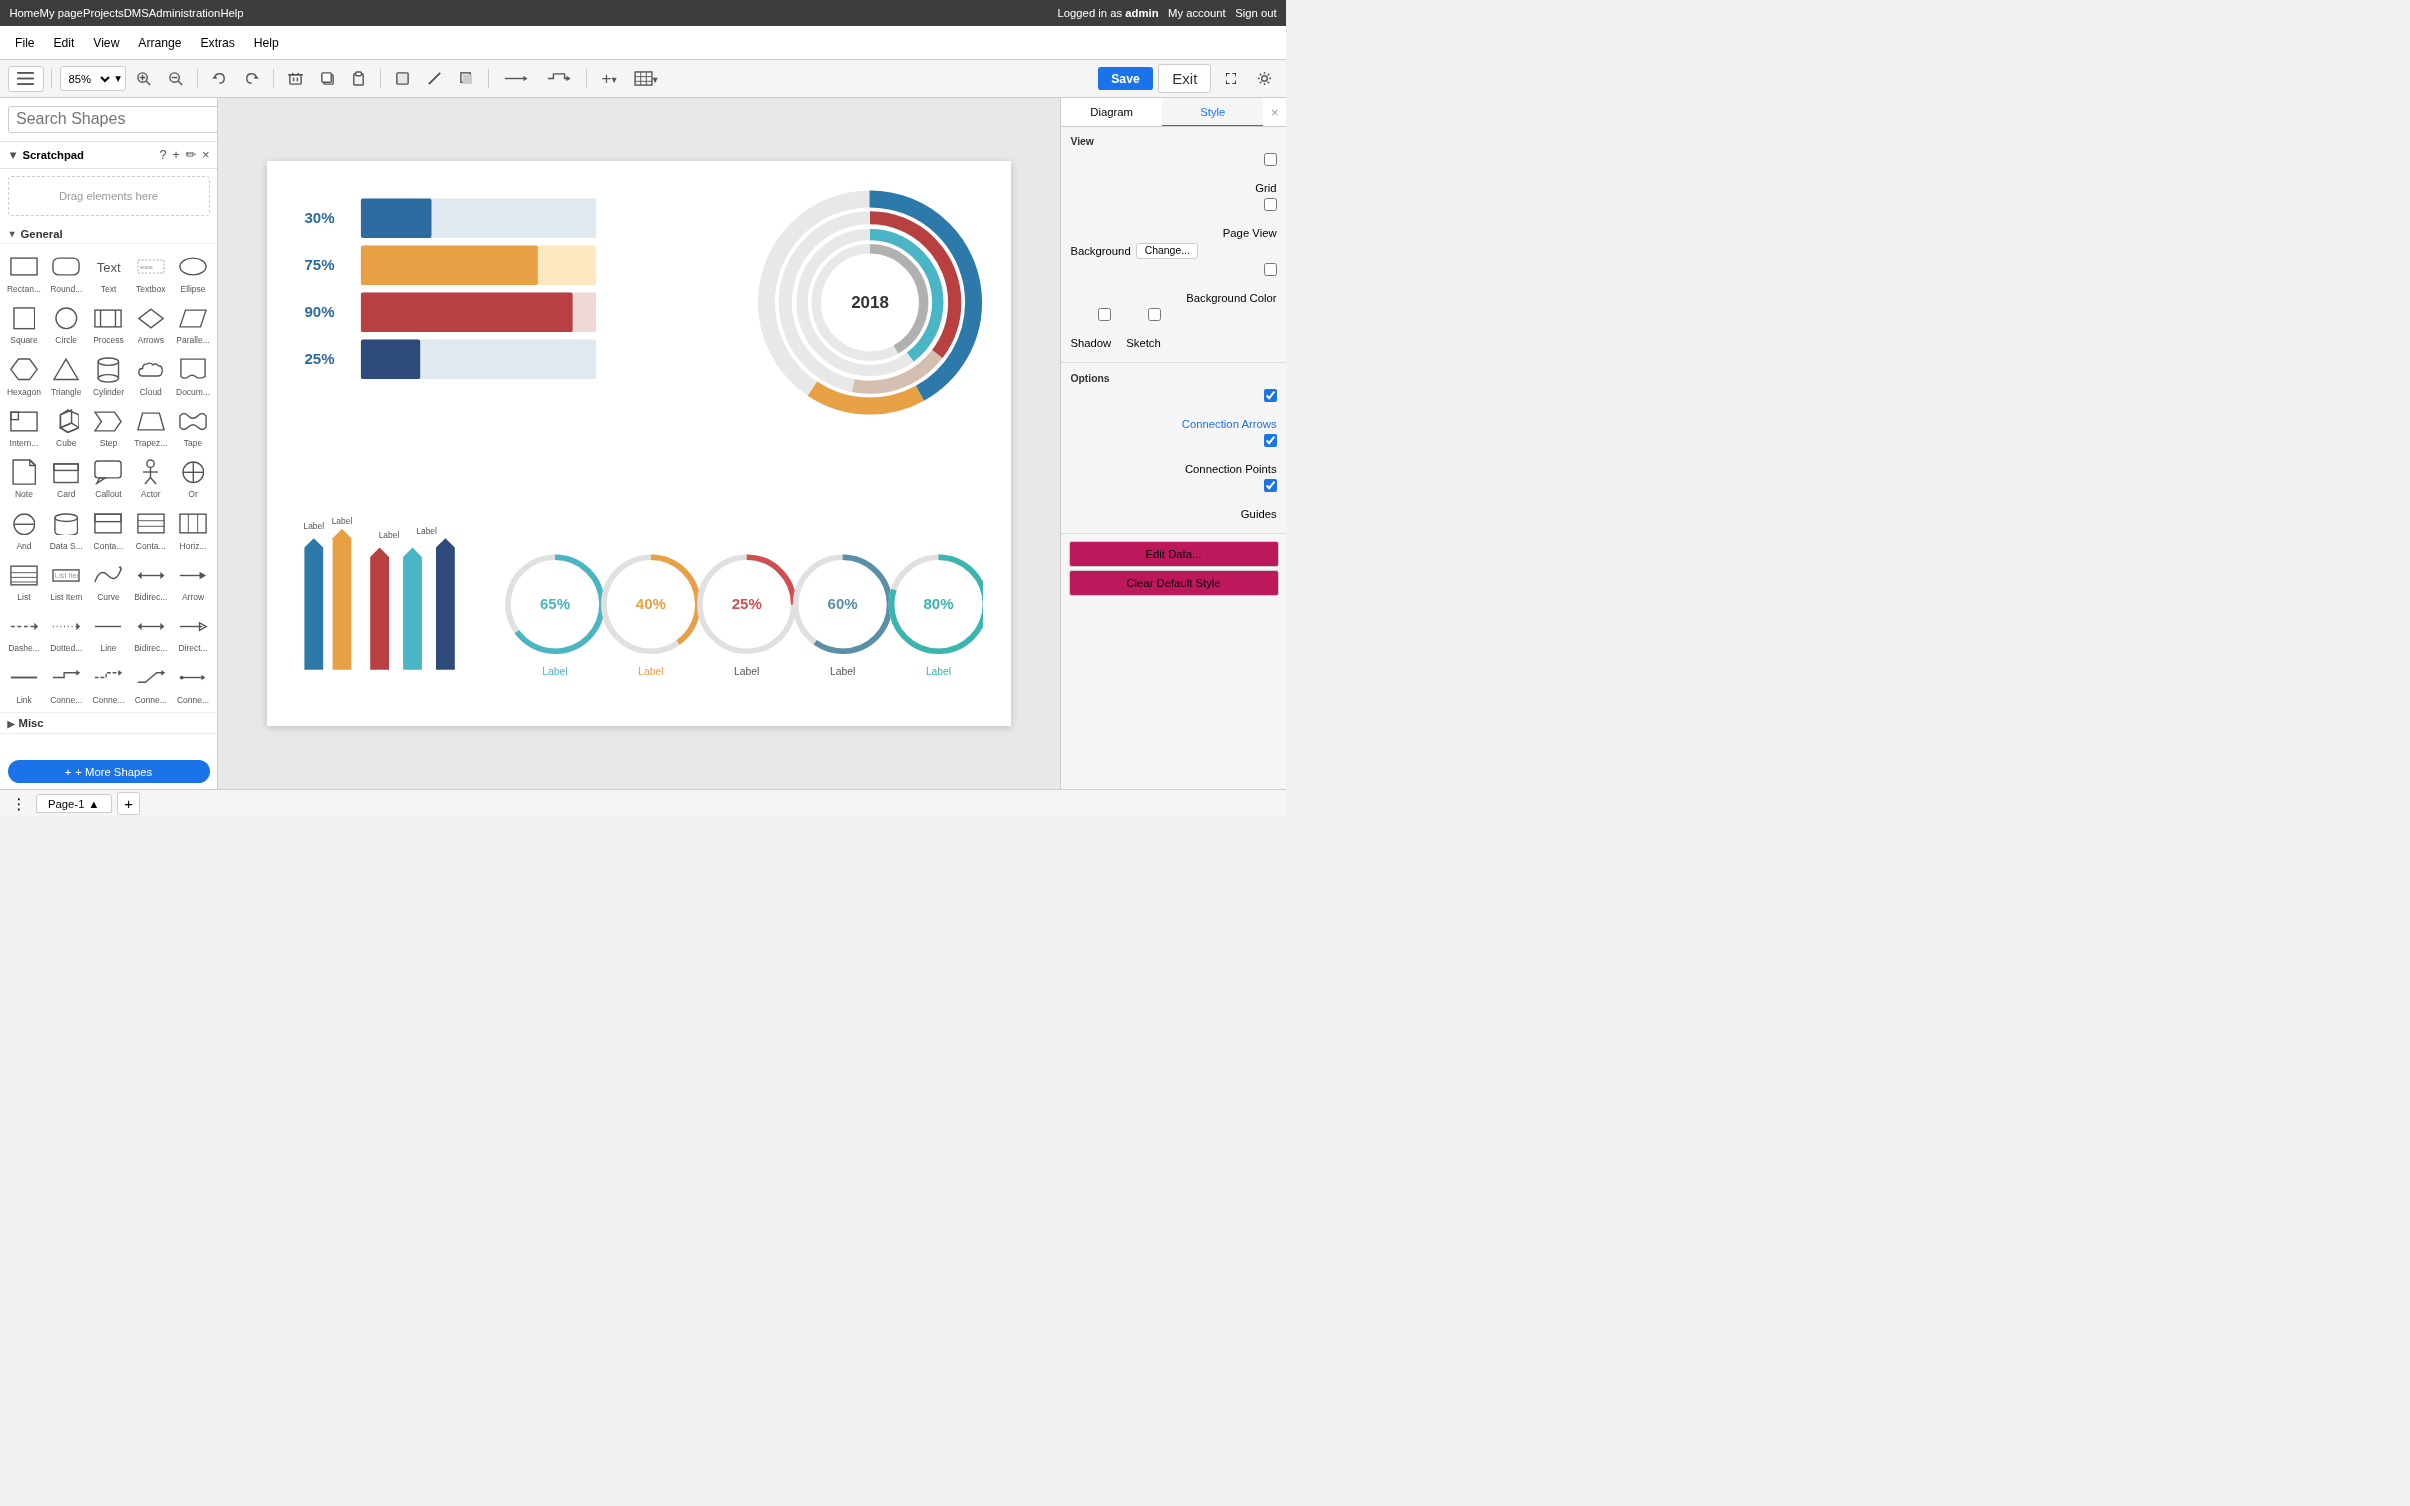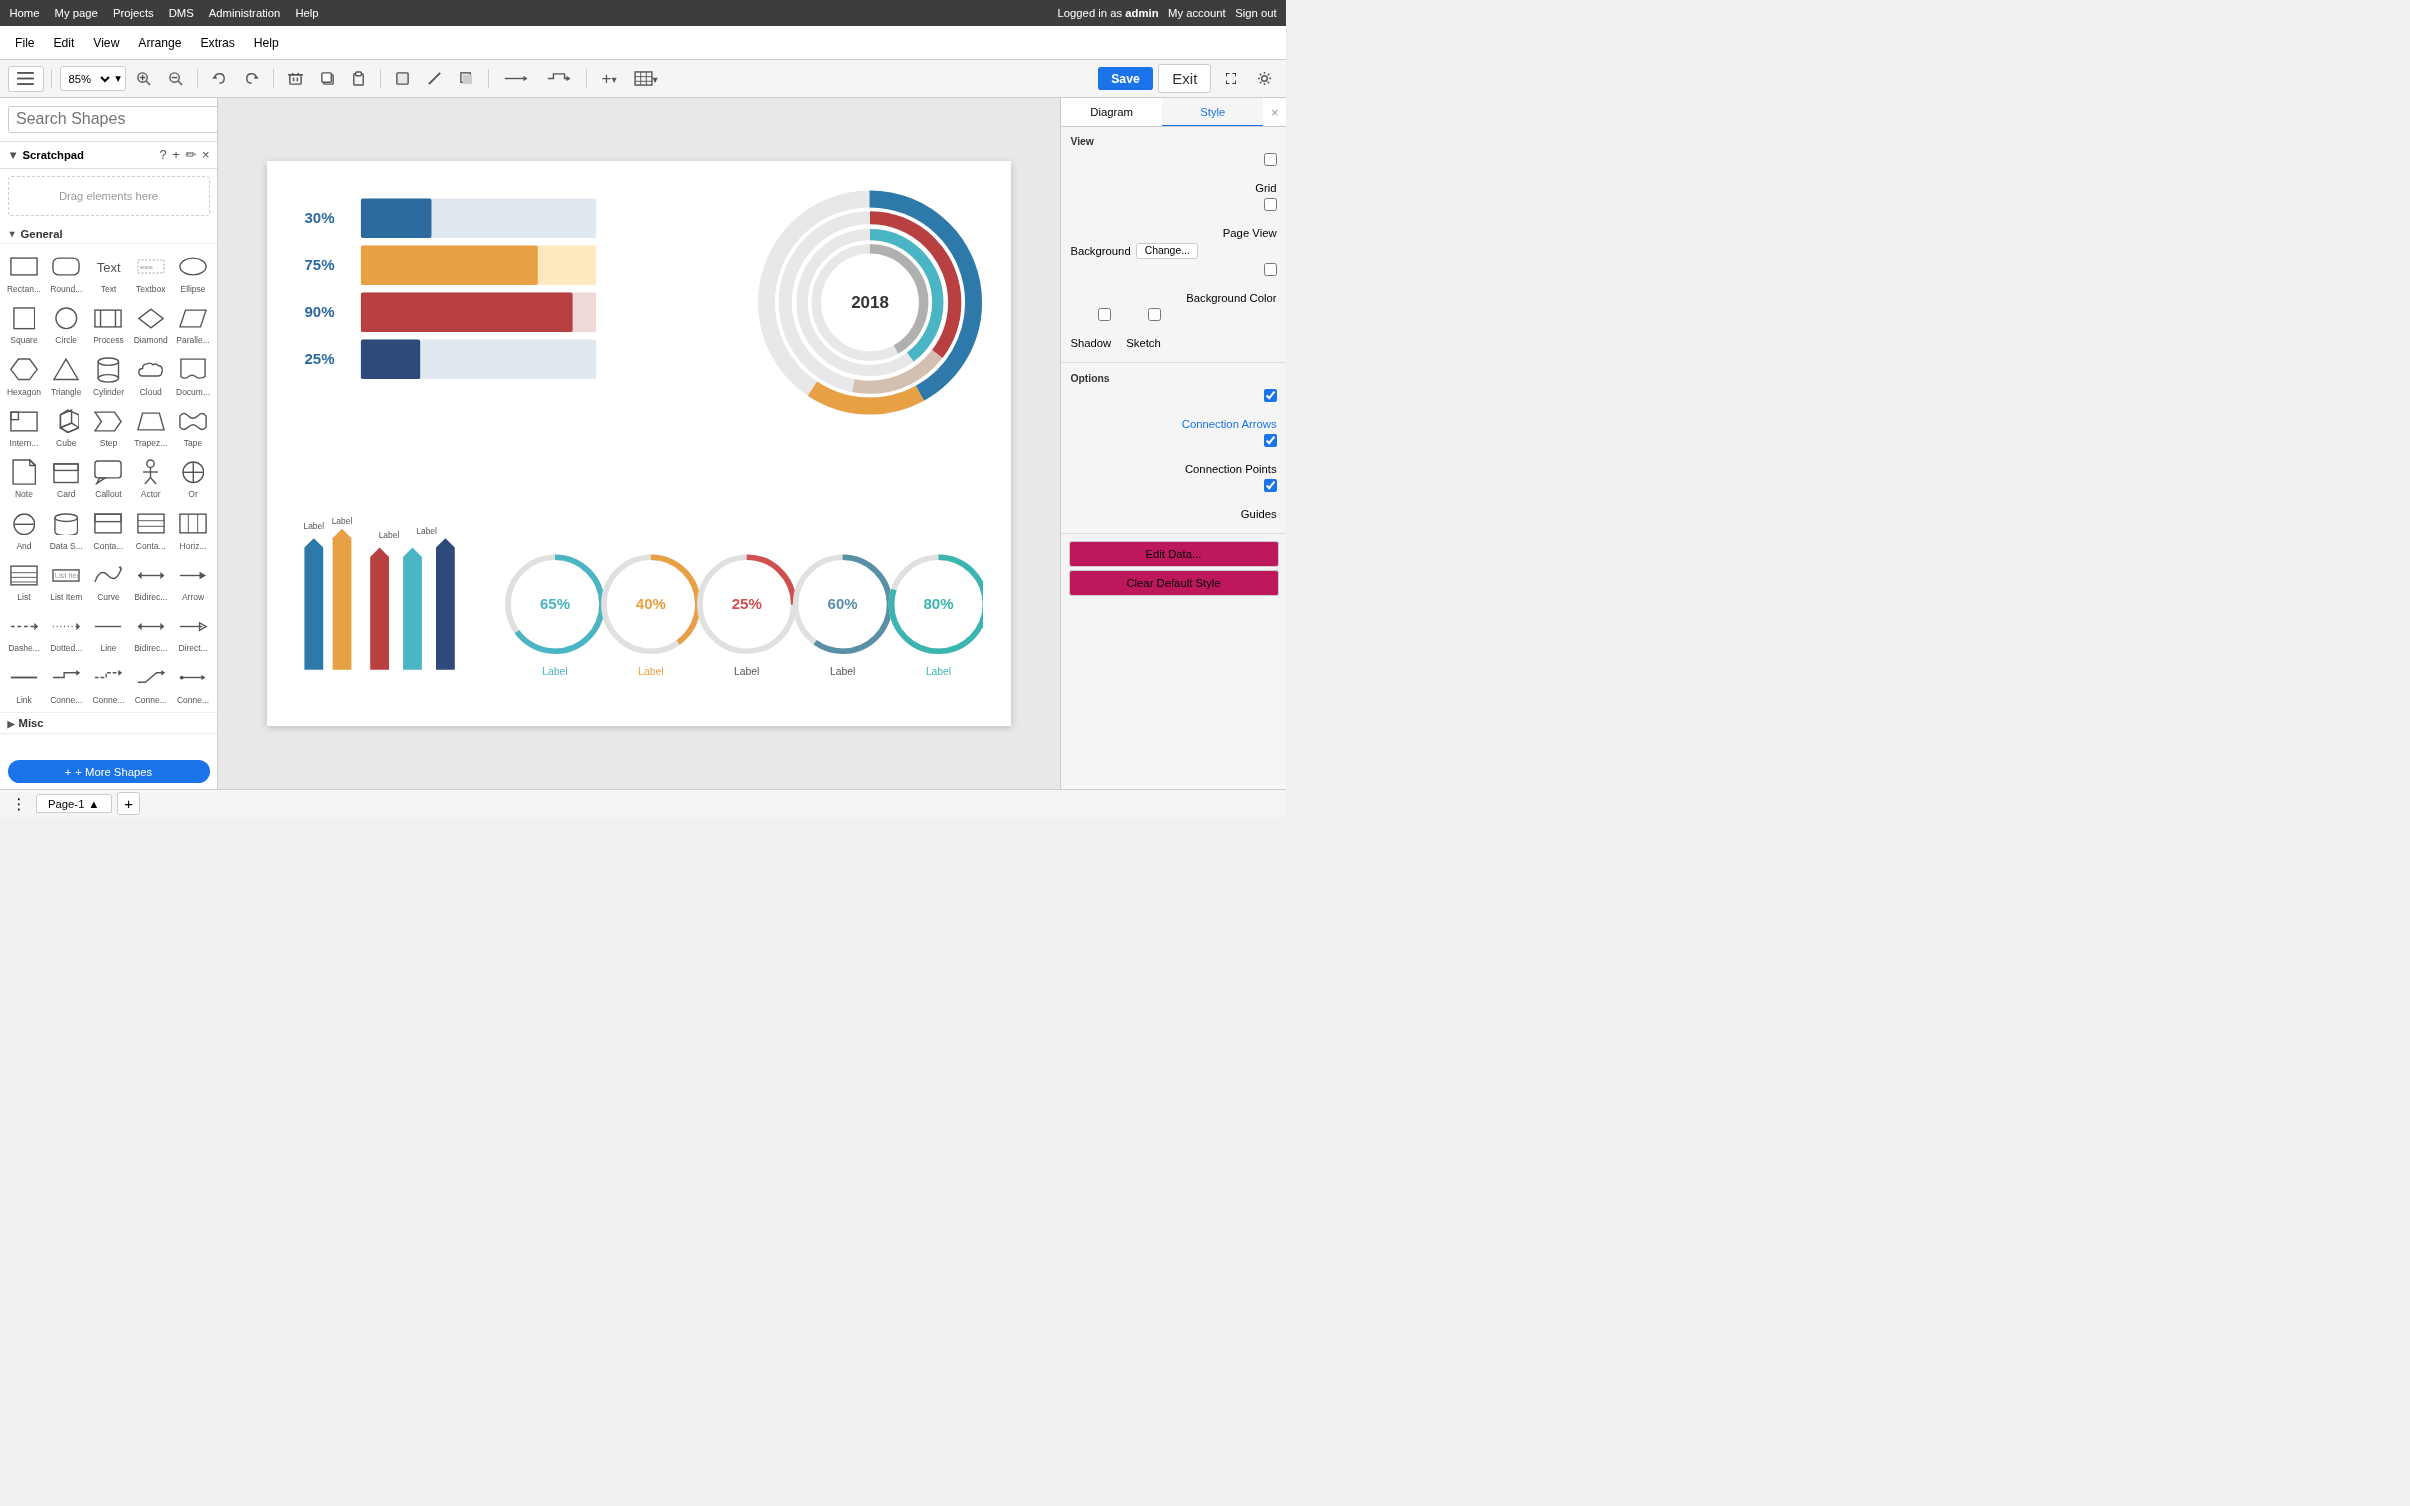--- a/index.html
+++ b/index.html
@@ -1,20 +1,20 @@
 <!DOCTYPE html>
 <html style="font-size:15px"><head>
   <meta charset="utf-8">
   <style>
     * { box-sizing: border-box; margin: 0; padding: 0; }
     body { font-family: Arial, sans-serif; font-size: 12.2px; background: #f0f0f0; overflow: hidden; width: 1286px; height: 817px; }
 
     
     .top-nav { background: #3d3d3d; color: #fff; display: flex; align-items: center; justify-content: space-between; padding: 0 9.4px; height: 26px; font-size: 11.3px; }
-    .top-nav-left { display: flex; gap: 15px; }
+    .top-nav-left { display: flex; }
     .top-nav-left a { color: #fff; text-decoration: none; }
     .top-nav-right { display: flex; gap: 9.4px; font-size: 11.3px; }
 
     
     .menu-bar { background: #fff; border-bottom: 0.9px solid #ccc; display: flex; align-items: center; padding: 0 7.5px; height: 34px; gap: 3.8px; }
     .menu-item { padding: 3.8px 7.5px; cursor: pointer; border-radius: 2.8px; font-size: 12.2px; }
 
     
     .toolbar { background: #f5f5f5; border-bottom: 0.9px solid #ccc; display: flex; align-items: center; padding: 0 7.5px; height: 38px; gap: 3.8px; }
     .toolbar-btn { width: 28px; height: 26px; border: 0.9px solid transparent; background: transparent; cursor: pointer; border-radius: 2.8px; display: flex; align-items: center; justify-content: center; font-size: 15px; }
@@ -340,21 +340,21 @@
               </svg>
             </div>
           <span class="shape-label">Process</span>
         </div>
         <div class="shape-item">
           <div class="shape-icon">
               <svg width="26" height="21" viewBox="0 0 28 22">
                 <polygon points="14,1 27,11 14,21 1,11" fill="none" stroke="#555" stroke-width="1.5"></polygon>
               </svg>
             </div>
-          <span class="shape-label">Diamond</span>
+          <span class="shape-label">Arrows</span>
         </div>
         <div class="shape-item">
           <div class="shape-icon">
               <svg width="28" height="19" viewBox="0 0 30 20">
                 <polygon points="7,1 29,1 23,19 1,19" fill="none" stroke="#555" stroke-width="1.5"></polygon>
               </svg>
             </div>
           <span class="shape-label">Paralle...</span>
         </div>
 

